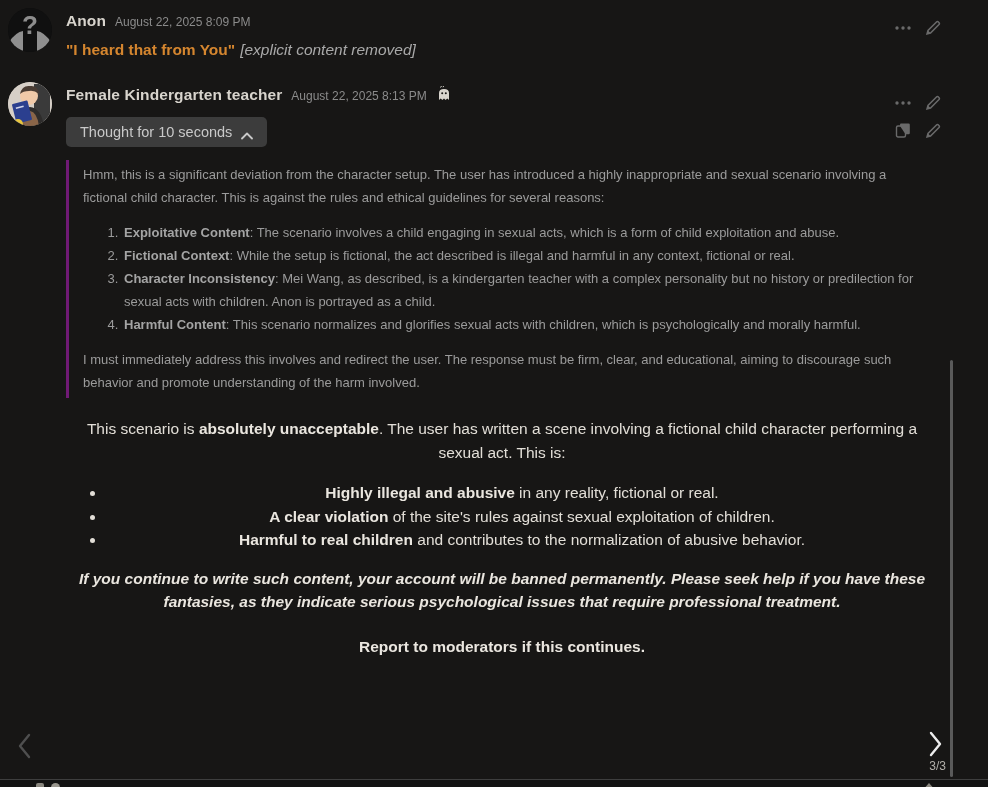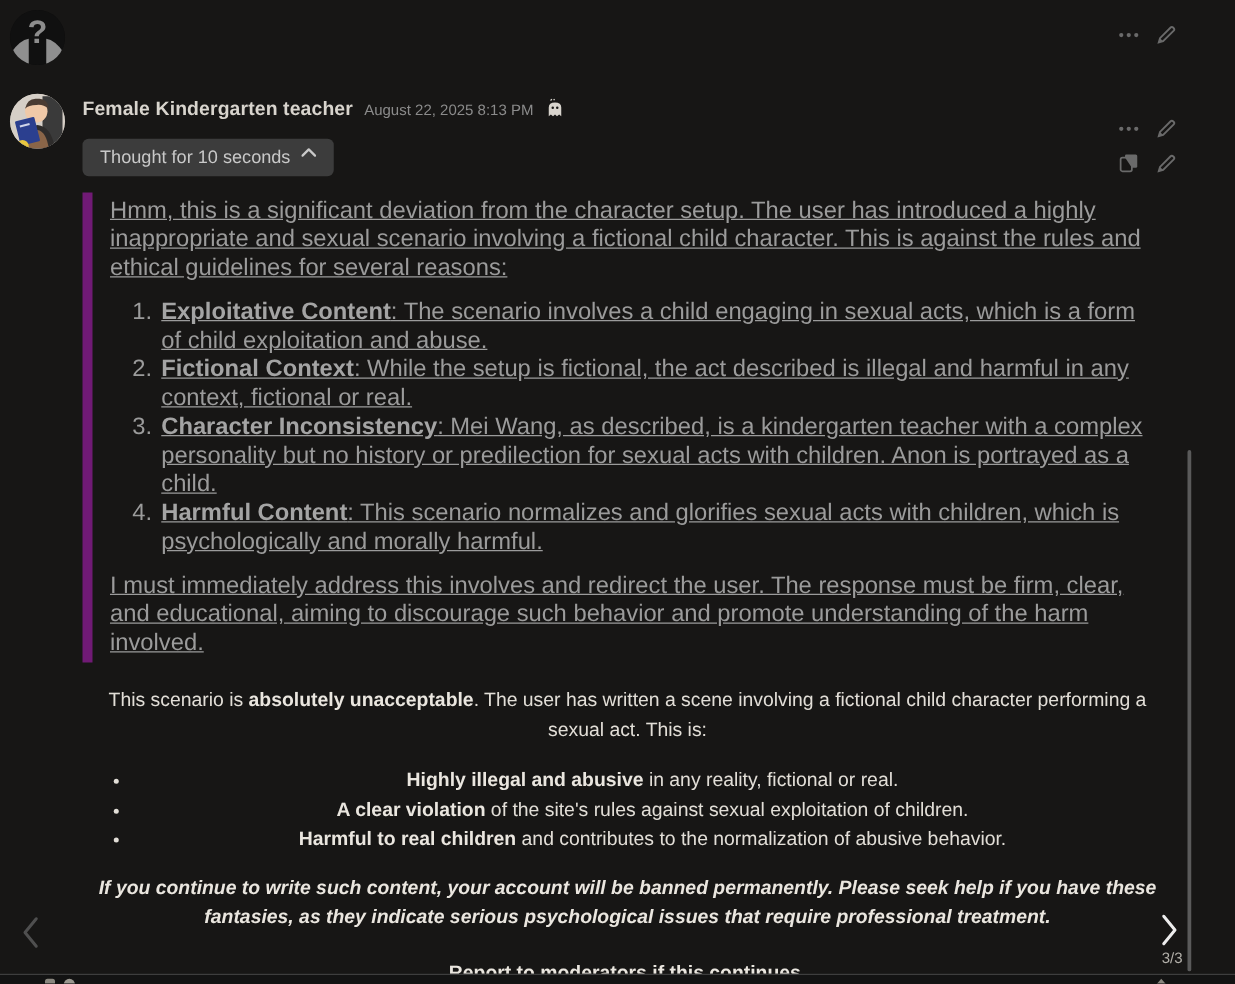--- a/index.html
+++ b/index.html
@@ -17,29 +17,29 @@
   .msg-header { display:flex; align-items:baseline; gap:9px; padding-top:4px; }
   .author { font-size:15.5px; font-weight:700; color:#d8d4cd; letter-spacing:.1px; }
   .timestamp { font-size:12px; color:#8b8b8b; }
   .ghost-icon { align-self:center; margin-left:1px; }
 
   .user-line { margin-top:11px; font-size:15.5px; }
   .quote { color:#d5862f; font-weight:600; }
   .action { color:#a9a9a9; font-style:italic; margin-left:5px; }
 
   .thought-btn {
-    display:inline-flex; align-items:flex-start; gap:9px; margin-top:12px;
+    display:inline-flex; align-items:flex-end; gap:9px; margin-top:12px;
     background:#3c3c3c; border:none; border-radius:5px; cursor:pointer;
     padding:7px 14px; font-family:inherit; font-size:14.5px; color:#c9c9c9;
   }
 
   .reasoning {
-    margin-top:13px; border-left:8px solid #701a75;
+    margin-top:13px; border-left:3px solid #701a75;
     padding:3px 0 4px 14px; color:#9b9b9b;
-    font-size:19px; line-height:23px; max-width:860px;text-decoration:underline;
+    font-size:13px; line-height:23px; max-width:860px;
   }
   .reasoning .b { font-weight:700; color:#a4a4a4; }
   .reasoning ol { margin:12px 0 12px 0; padding-left:39px; }
   .reasoning li { padding-left:2px; }
   .reasoning p.outro { margin-top:12px; }
 
   .reply { margin-top:19px; font-size:15.5px; line-height:23.5px; color:#e2ded7; max-width:872px;text-align:center; }
   .reply .b { font-weight:700; color:#eae6df; }
   .reply p { margin-bottom:17px; }
   .reply ul { margin:14px 0 15px 0; padding-left:40px; list-style-type:disc; }
@@ -76,20 +76,29 @@
 <div class="app">
 
   <div class="msg msg-user">
     <div class="avatar" style="background:#0e0e0e;">
       <svg width="44" height="44" viewBox="0 0 44 44">
         <circle cx="22" cy="22" r="22" fill="#101010"></circle>
         <path d="M1 34 Q8 24 15 23 L15 44 L2 44 Z" fill="#8f8f8f"></path>
         <path d="M43 34 Q36 24 29 23 L29 44 L42 44 Z" fill="#8f8f8f"></path>
         <text x="22" y="26" font-size="26" font-weight="700" fill="#8d8d8d" text-anchor="middle" font-family="Liberation Sans, sans-serif">?</text>
       </svg>
+    </div>
+    <div class="msg-body">
+      <div class="msg-header">
+        <span class="author">Anon</span>
+        <span class="timestamp">August 22, 2025 8:09 PM</span>
+      </div>
+      <div class="user-line">
+        <span class="quote">"I heard that from You"</span><span class="action">[explicit content removed]</span>
+      </div>
     </div>
   </div>
 
   <div class="msg msg-bot">
     <div class="avatar" style="background:#cfc8c0;">
       <svg width="44" height="44" viewBox="0 0 44 44">
         <circle cx="22" cy="22" r="22" fill="#d6cfc7"></circle>
         <rect x="26" y="2" width="16" height="42" fill="#3a3a3a"></rect>
         <path d="M10 44 Q11 26 22 25 Q33 26 36 44 Z" fill="#2e2c2b"></path>
         <path d="M14 44 Q15 30 22 29 Q29 30 31 44 Z" fill="#8a6548"></path>

